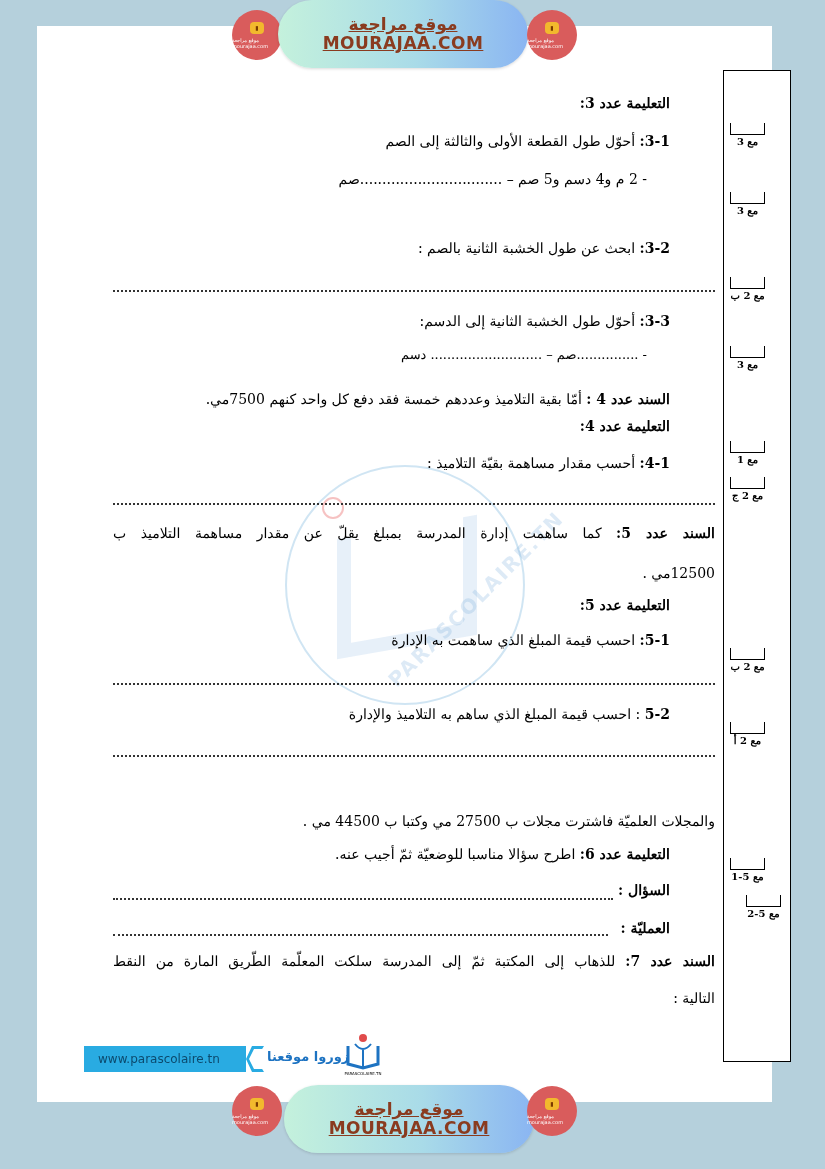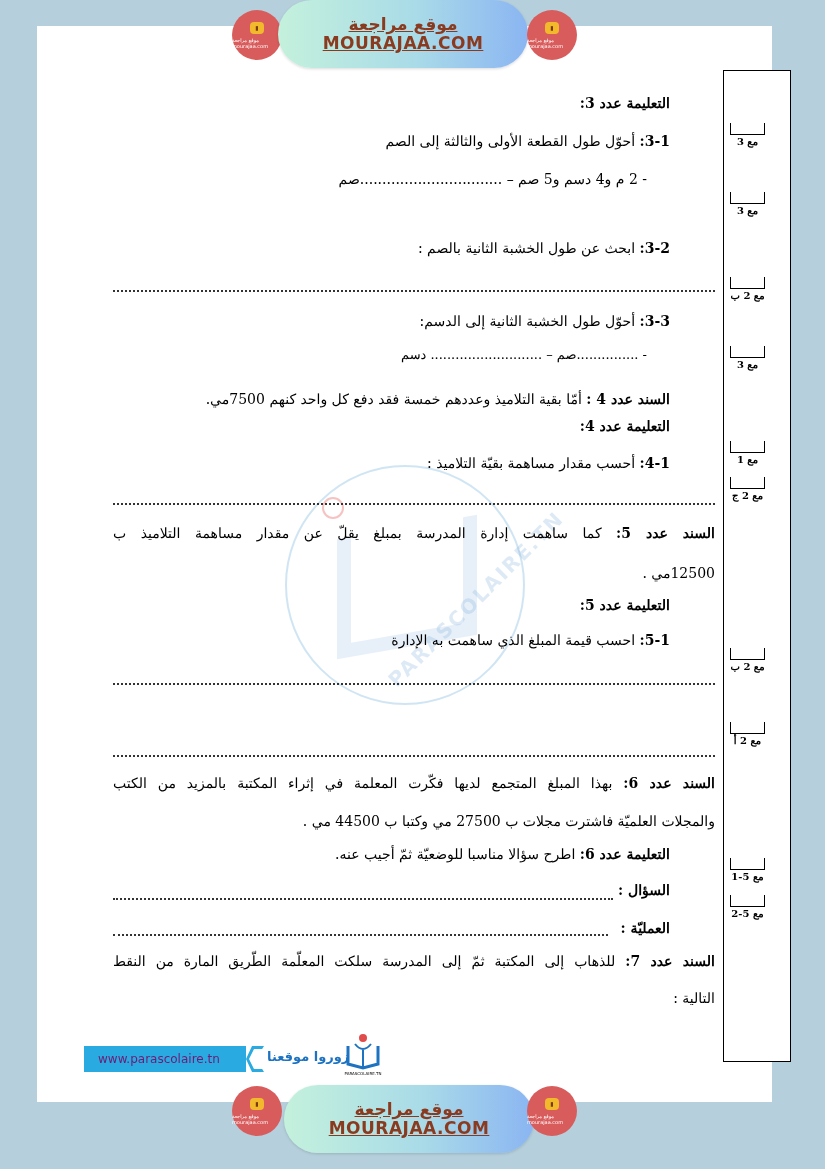--- a/index.html
+++ b/index.html
@@ -88,21 +88,21 @@
   }
   .watermark .crescent {
     position: absolute; left: 35px; top: 30px; width: 22px; height: 22px; border-radius: 50%;
     border: 2px solid rgba(230,80,80,0.35);
   }
 
   
   .promo { position: absolute; left: 84px; top: 1046px; height: 28px; }
   .promo .url {
     position: absolute; left: 0; top: 0; width: 162px; height: 26px; background: #29abe2;
-    color: #701a75; font-family: "DejaVu Sans", sans-serif; font-size: 12px; line-height: 26px; padding-left: 14px;
+    color: #0c4a6e; font-family: "DejaVu Sans", sans-serif; font-size: 12px; line-height: 26px; padding-left: 14px;
   }
   .promo .arrow {
     position: absolute; left: 162px; top: 0; width: 18px; height: 26px;
   }
   .promo .visit {
     position: absolute; left: 183px; top: 3px; color: #1d73c2; font-weight: bold;
     font-family: "DejaVu Sans", sans-serif; font-size: 13px; direction: rtl; white-space: nowrap;
   }
   .promo .logo {
     position: absolute; left: 258px; top: -14px; width: 42px; height: 42px;
@@ -168,25 +168,25 @@
   </div>
   <div class="line" style="top:565px; right:110px;">12500مي .</div>
 
   <div class="line" style="top:597px;">
     <b>التعليمة عدد 5:</b>
   </div>
   <div class="line" style="top:632px;">
     <b>5-1:</b> <span>احسب قيمة المبلغ الذي ساهمت به الإدارة</span>
   </div>
   <div class="dots" style="top:683px;"></div>
+  <div class="line" style="top:706px;">
+    <b>5-2</b> <span>: احسب قيمة المبلغ الذي ساهم به التلاميذ والإدارة</span>
+  </div>
   <div class="dots" style="top:755px;"></div>
 
-  <div class="line justify" style="top:775px; right:110px; left:113px; width:602px;">
-    <b>السند عدد 6:</b> <span>بهذا المبلغ المتجمع لديها فكّرت المعلمة في إثراء المكتبة بالمزيد من الكتب</span>
-  </div>
   <div class="line" style="top:813px; right:110px;">والمجلات العلميّة فاشترت مجلات ب 27500 مي وكتبا ب 44500 مي  .</div>
 
   <div class="line" style="top:846px;">
     <b>التعليمة عدد 6:</b> <span>اطرح سؤالا مناسبا للوضعيّة ثمّ أجيب عنه.</span>
   </div>
   <div class="line" style="top:882px;">
     <b>السؤال :</b>
   </div>
   <div class="dots" style="top:898px; width:500px;"></div>
   <div class="line" style="top:920px;">
@@ -230,21 +230,21 @@
       <div class="lbl">مع 2 ب</div>
     </div>
   <div class="mark" style="top:651px;">
       <div class="bracket"></div>
       <div class="lbl">مع 2 أ</div>
     </div>
   <div class="mark" style="top:787px;">
       <div class="bracket"></div>
       <div class="lbl">مع 5-1</div>
     </div>
-  <div class="mark" style="top:824px;">
+  <div class="mark" style="top:824px;margin-left:16px;">
       <div class="bracket"></div>
       <div class="lbl">مع 5-2</div>
     </div>
 </div>
 
 <div class="promo">
   <div class="url">www.parascolaire.tn</div>
   <svg class="arrow" viewBox="0 0 18 26">
     <polygon points="18,0 6,0 0,13 6,26 18,26 10,13" fill="#29abe2"></polygon>
     <polygon points="18,3 8,3 3,13 8,23 18,23 12,13" fill="#fff"></polygon>

